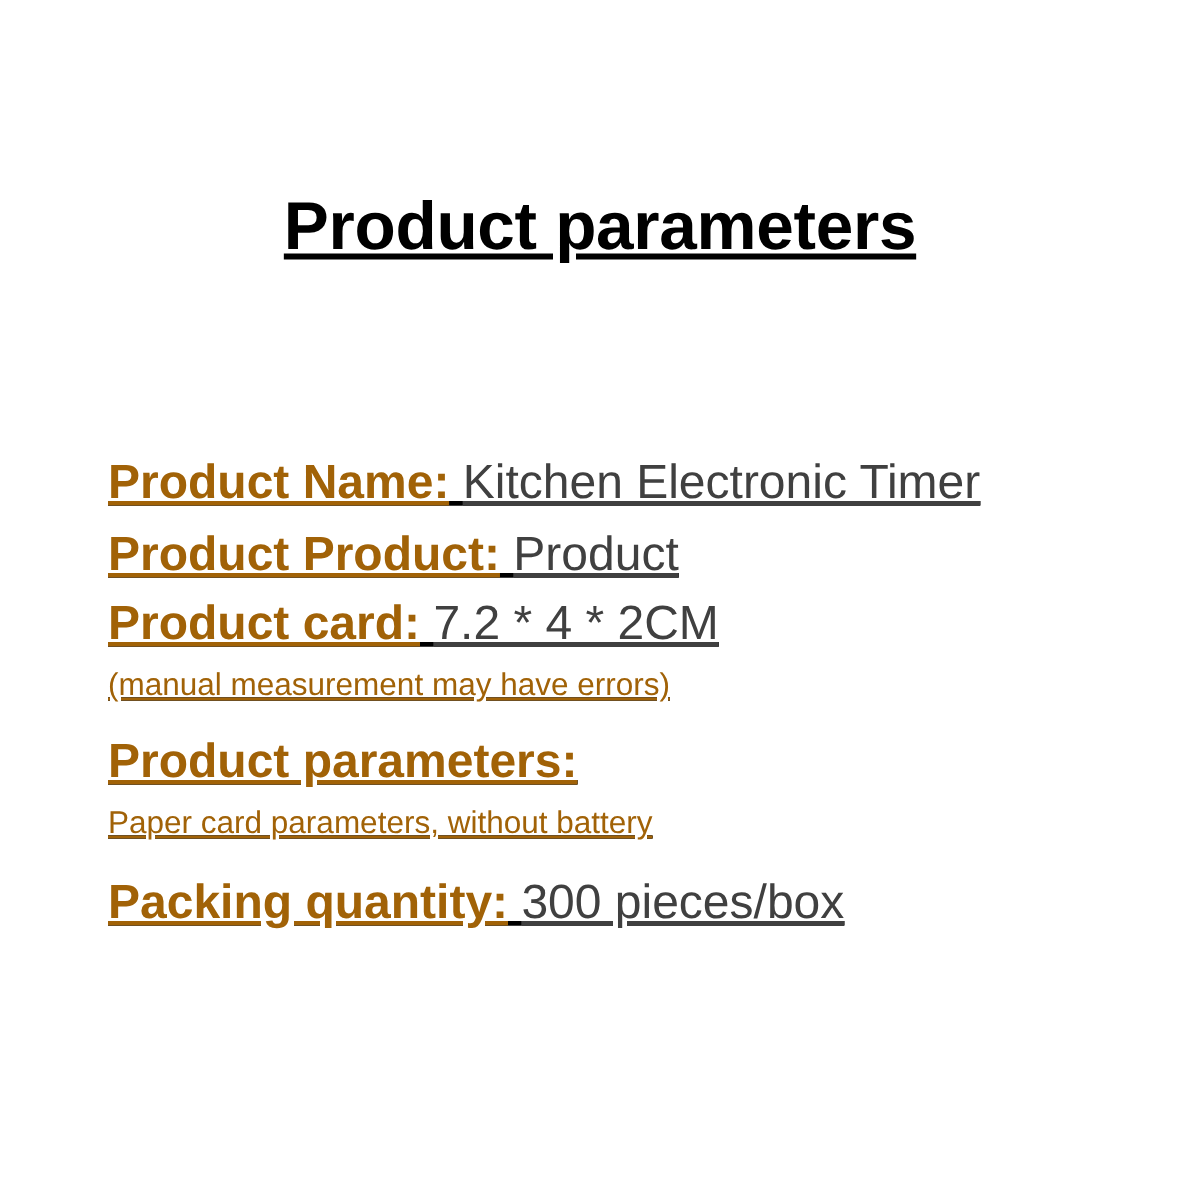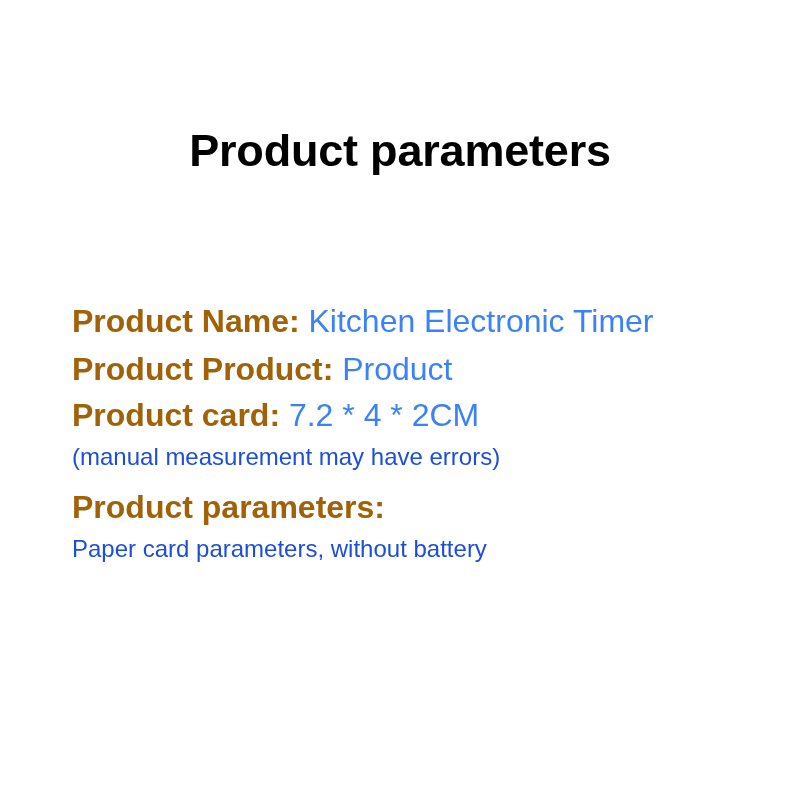--- a/index.html
+++ b/index.html
@@ -1,16 +1,16 @@
 <!DOCTYPE html>
 <html><head>
 <meta charset="utf-8">
 <title>Product parameters</title>
 <style>
-  * { margin: 0; padding: 0; box-sizing: border-box; }
+  * { margin: 0; padding: 0; box-sizing: border-box; text-decoration: underline; }
 
   html, body {
     width: 800px;
     height: 800px;
     background: #ffffff;
   }
 
   body {
     font-family: "Liberation Sans", "DejaVu Sans", sans-serif;
     color: #000000;
@@ -55,35 +55,35 @@
     color: #000000;
   }
 
   .spec-label {
     font-weight: 700;
     color: #a16207;
   }
 
   .spec-value {
     font-weight: 400;
-    color: #3b82f6;
+    color: #404040;
   }
 
   
   .spec-row.stacked {
     line-height: 44px;
   }
 
   .spec-continuation {
     display: block;
-    font-size: 24px;
+    font-size: 21px;
     font-weight: 400;
     line-height: 40px;
     white-space: nowrap;
-    color: #1d4ed8;
+    color: #a16207;
   }
 
   
   .spec-row.stacked + .spec-row {
     margin-top: 8px;
   }
 </style>
 </head>
 <body>
 
@@ -107,15 +107,19 @@
       <span class="spec-label">Product card:</span>
       <span class="spec-value">7.2 * 4 * 2CM</span>
       <span class="spec-continuation">(manual measurement may have errors)</span>
     </div>
 
     <div class="spec-row stacked">
       <span class="spec-label">Product parameters:</span>
       <span class="spec-continuation">Paper card parameters, without battery</span>
     </div>
 
+    <div class="spec-row">
+      <span class="spec-label">Packing quantity:</span>
+      <span class="spec-value">300 pieces/box</span>
+    </div>
 
   </div>
 </div>
 
 </body></html>

